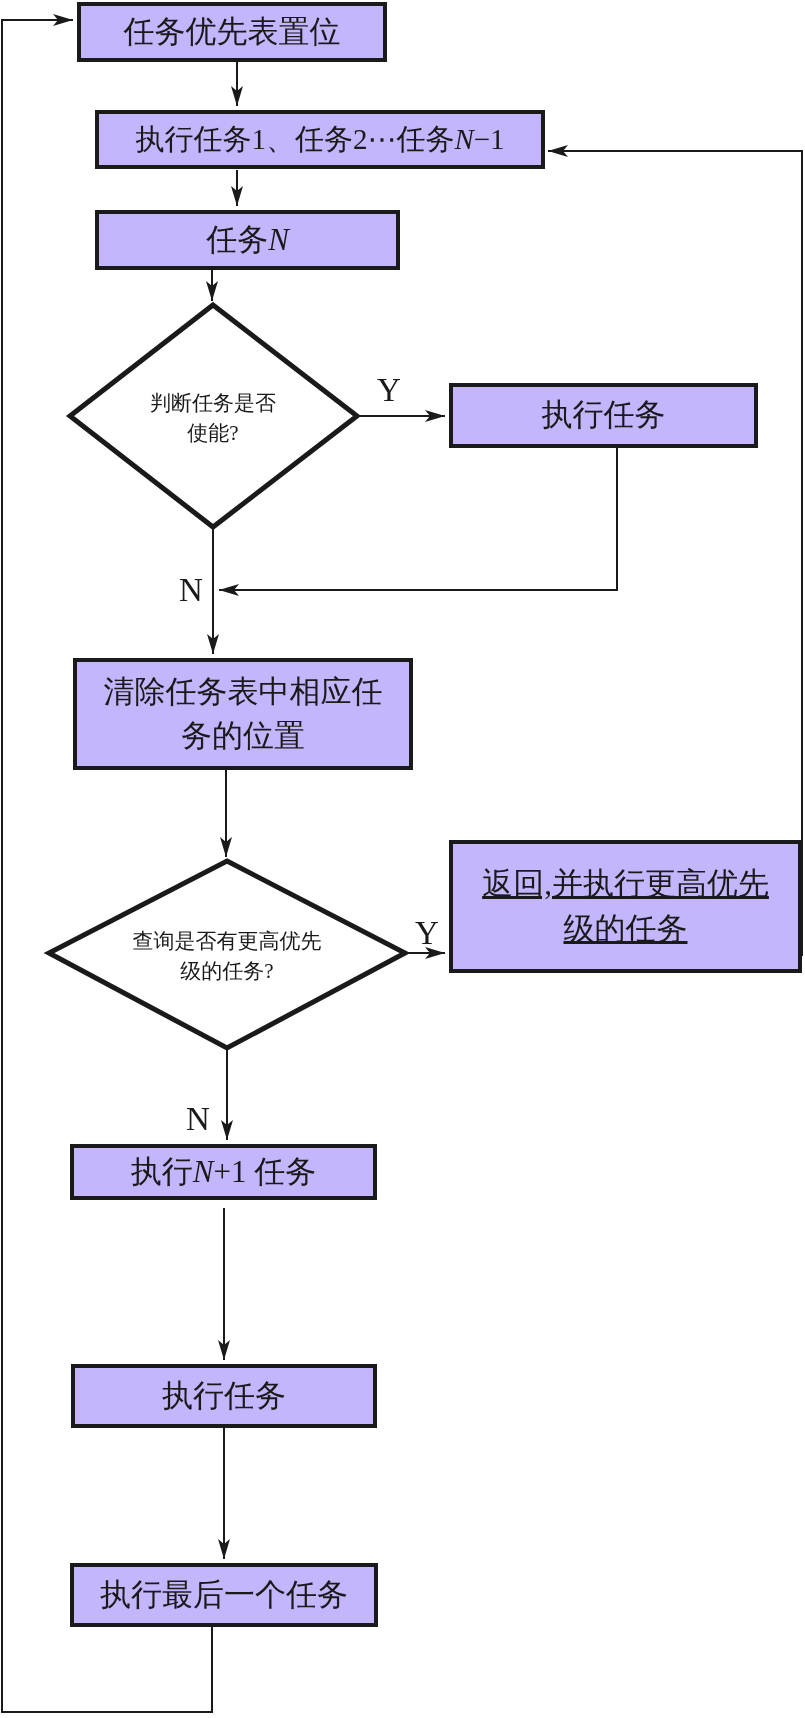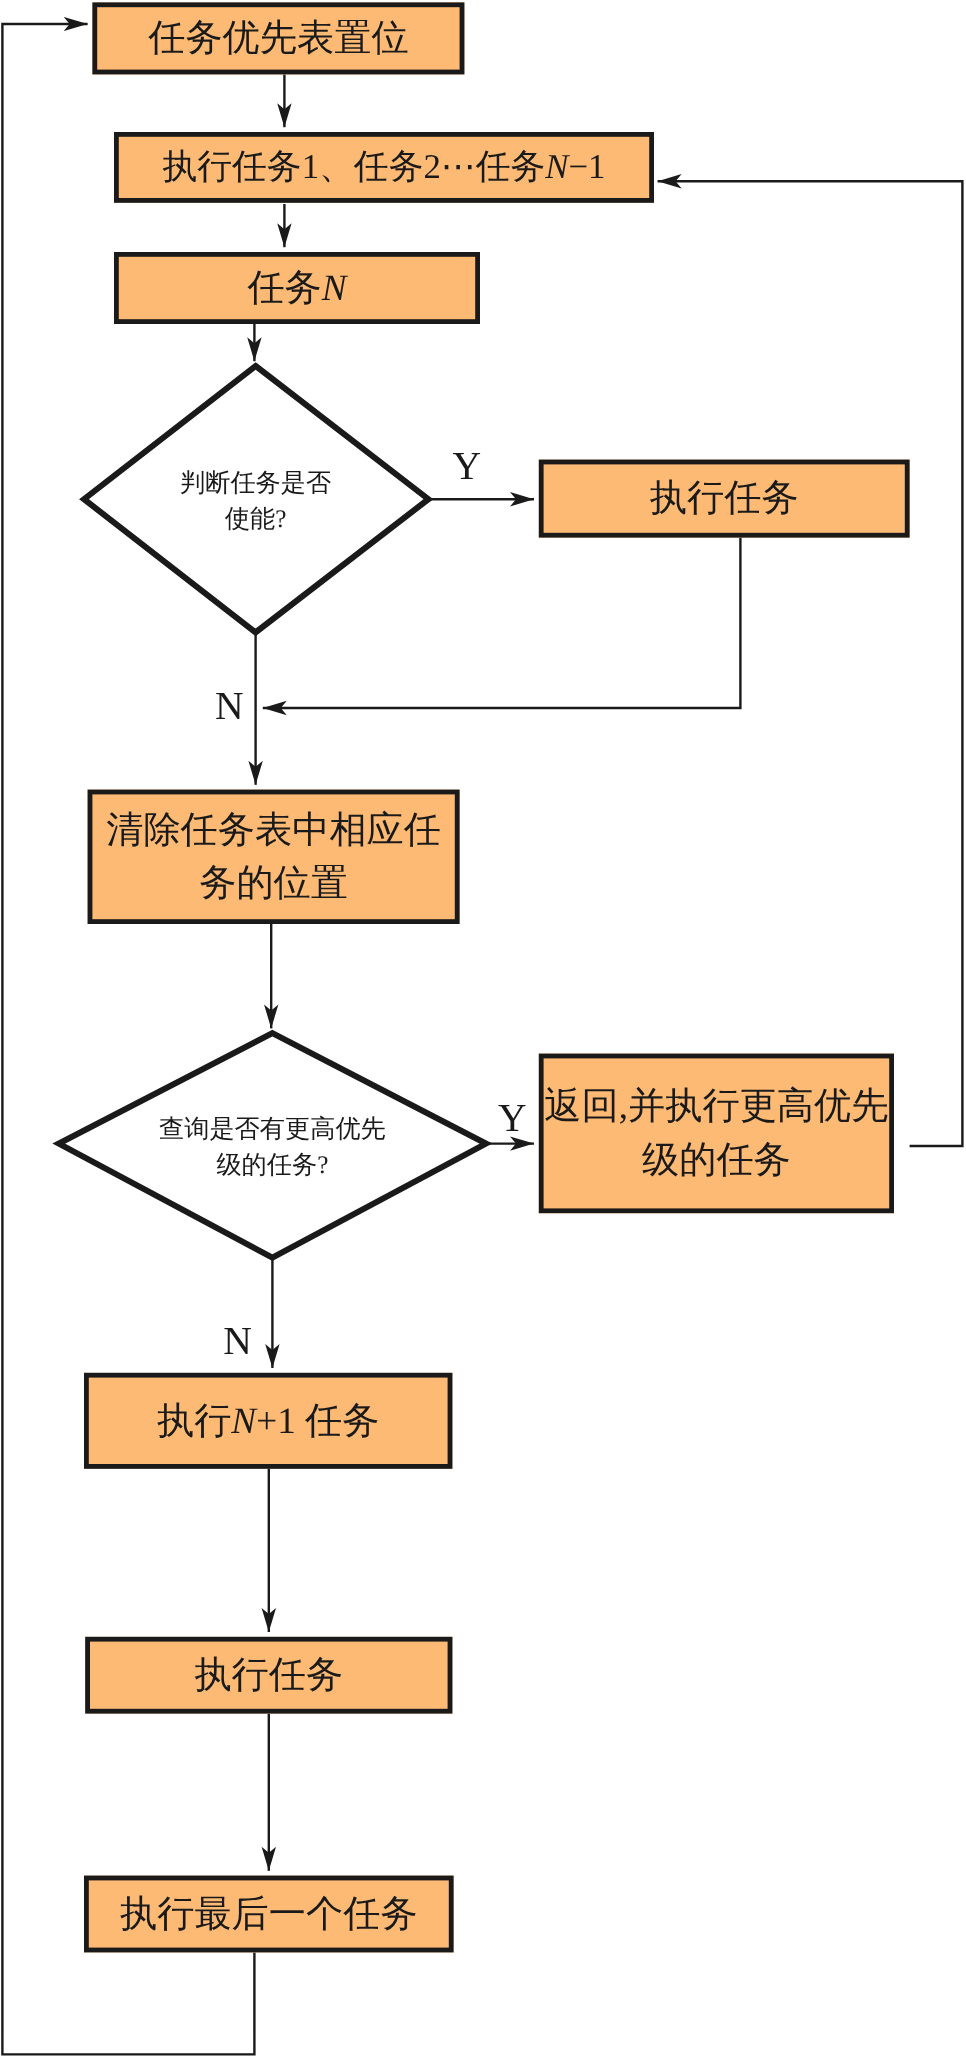--- a/index.html
+++ b/index.html
@@ -3,21 +3,21 @@
 <meta charset="utf-8">
 <style>
   html,body{margin:0;padding:0;background:#ffffff;}
   .canvas{
     position:relative;width:805px;height:1718px;background:#ffffff;
     font-family:"Liberation Serif","DejaVu Serif",serif;color:#1a1a1a;
     overflow:hidden;
   }
   .wires{position:absolute;left:0;top:0;width:805px;height:1718px;}
   .node{
-    position:absolute;box-sizing:border-box;border:4px solid #1a1a1a;background:#fdba74;
+    position:absolute;box-sizing:border-box;border:4px solid #1a1a1a;background:#c4b5fd;
     display:flex;align-items:center;justify-content:center;text-align:center;
     font-size:31px;line-height:1.42;
   }
   .node .lbl{white-space:pre-line;}
   .node .lbl.nowrap{white-space:nowrap;}
   .dlabel{
     position:absolute;transform:translate(-50%,-50%);text-align:center;
     font-size:21px;line-height:1.45;white-space:pre-line;
   }
   .branch{
@@ -65,31 +65,31 @@
   </div>
 
   <div class="node" style="left:95px;top:210px;width:305px;height:60px;text-align:right;">
     <span class="lbl nowrap"><span>任务</span><i>N</i></span>
   </div>
 
   <div class="node" style="left:449px;top:383px;width:309px;height:65px;">
     <span class="lbl nowrap"><span>执行任务</span></span>
   </div>
 
-  <div class="node" style="left:73px;top:658px;width:310px;height:112px;">
+  <div class="node" style="left:73px;top:658px;width:340px;height:112px;">
     <span class="lbl"><span>清除任务表中相应任
 务的位置</span></span>
   </div>
 
-  <div class="node" style="left:449px;top:878px;width:296px;height:133px;">
+  <div class="node" style="left:449px;top:840px;width:353px;height:133px;text-decoration:underline;">
     <span class="lbl"><span>返回,并执行更高优先
 级的任务</span></span>
   </div>
 
-  <div class="node" style="left:70px;top:1144px;width:307px;height:80px;">
+  <div class="node" style="left:70px;top:1144px;width:307px;height:56px;">
     <span class="lbl nowrap"><span>执行</span><i>N</i><span>+1 任务</span></span>
   </div>
 
   <div class="node" style="left:71px;top:1364px;width:306px;height:64px;">
     <span class="lbl nowrap"><span>执行任务</span></span>
   </div>
 
   <div class="node" style="left:70px;top:1563px;width:308px;height:64px;text-align:center;">
     <span class="lbl nowrap"><span>执行最后一个任务</span></span>
   </div>

